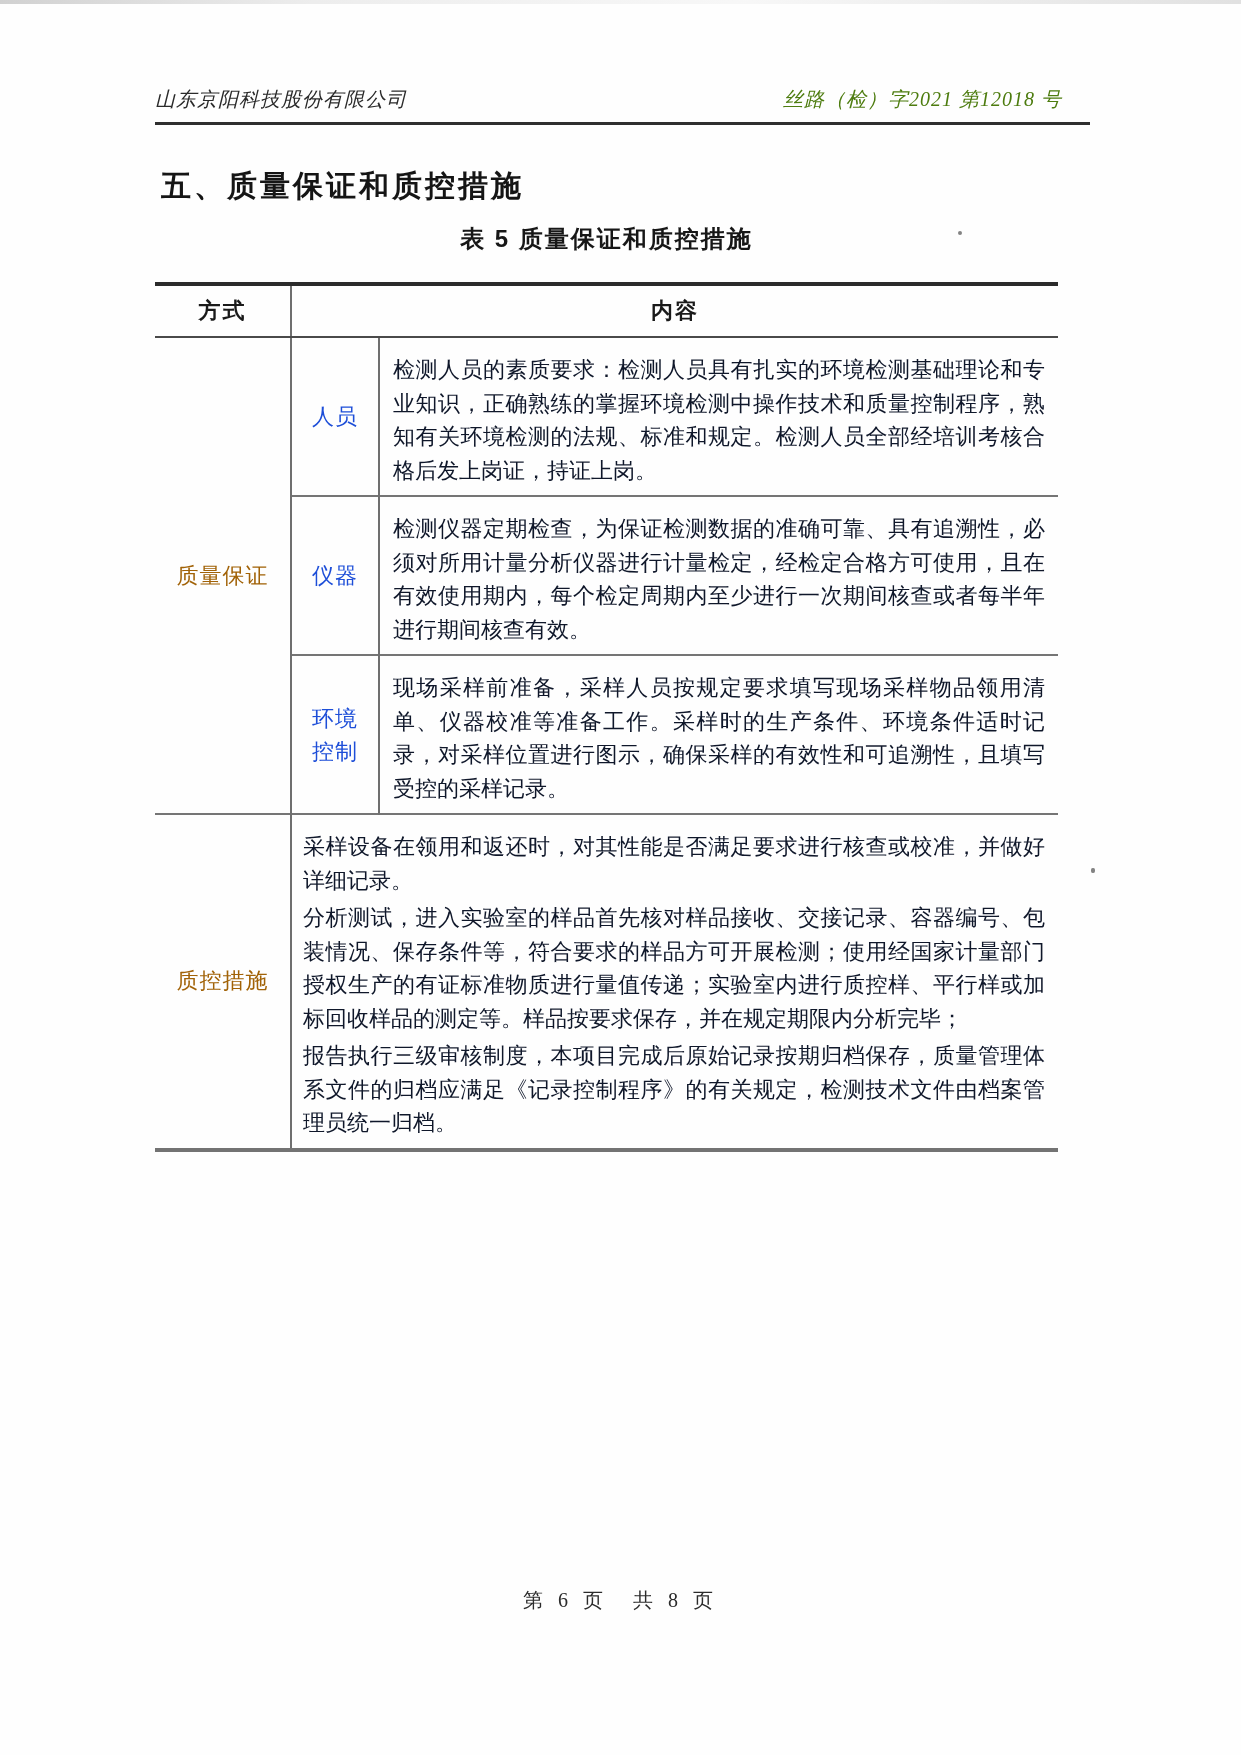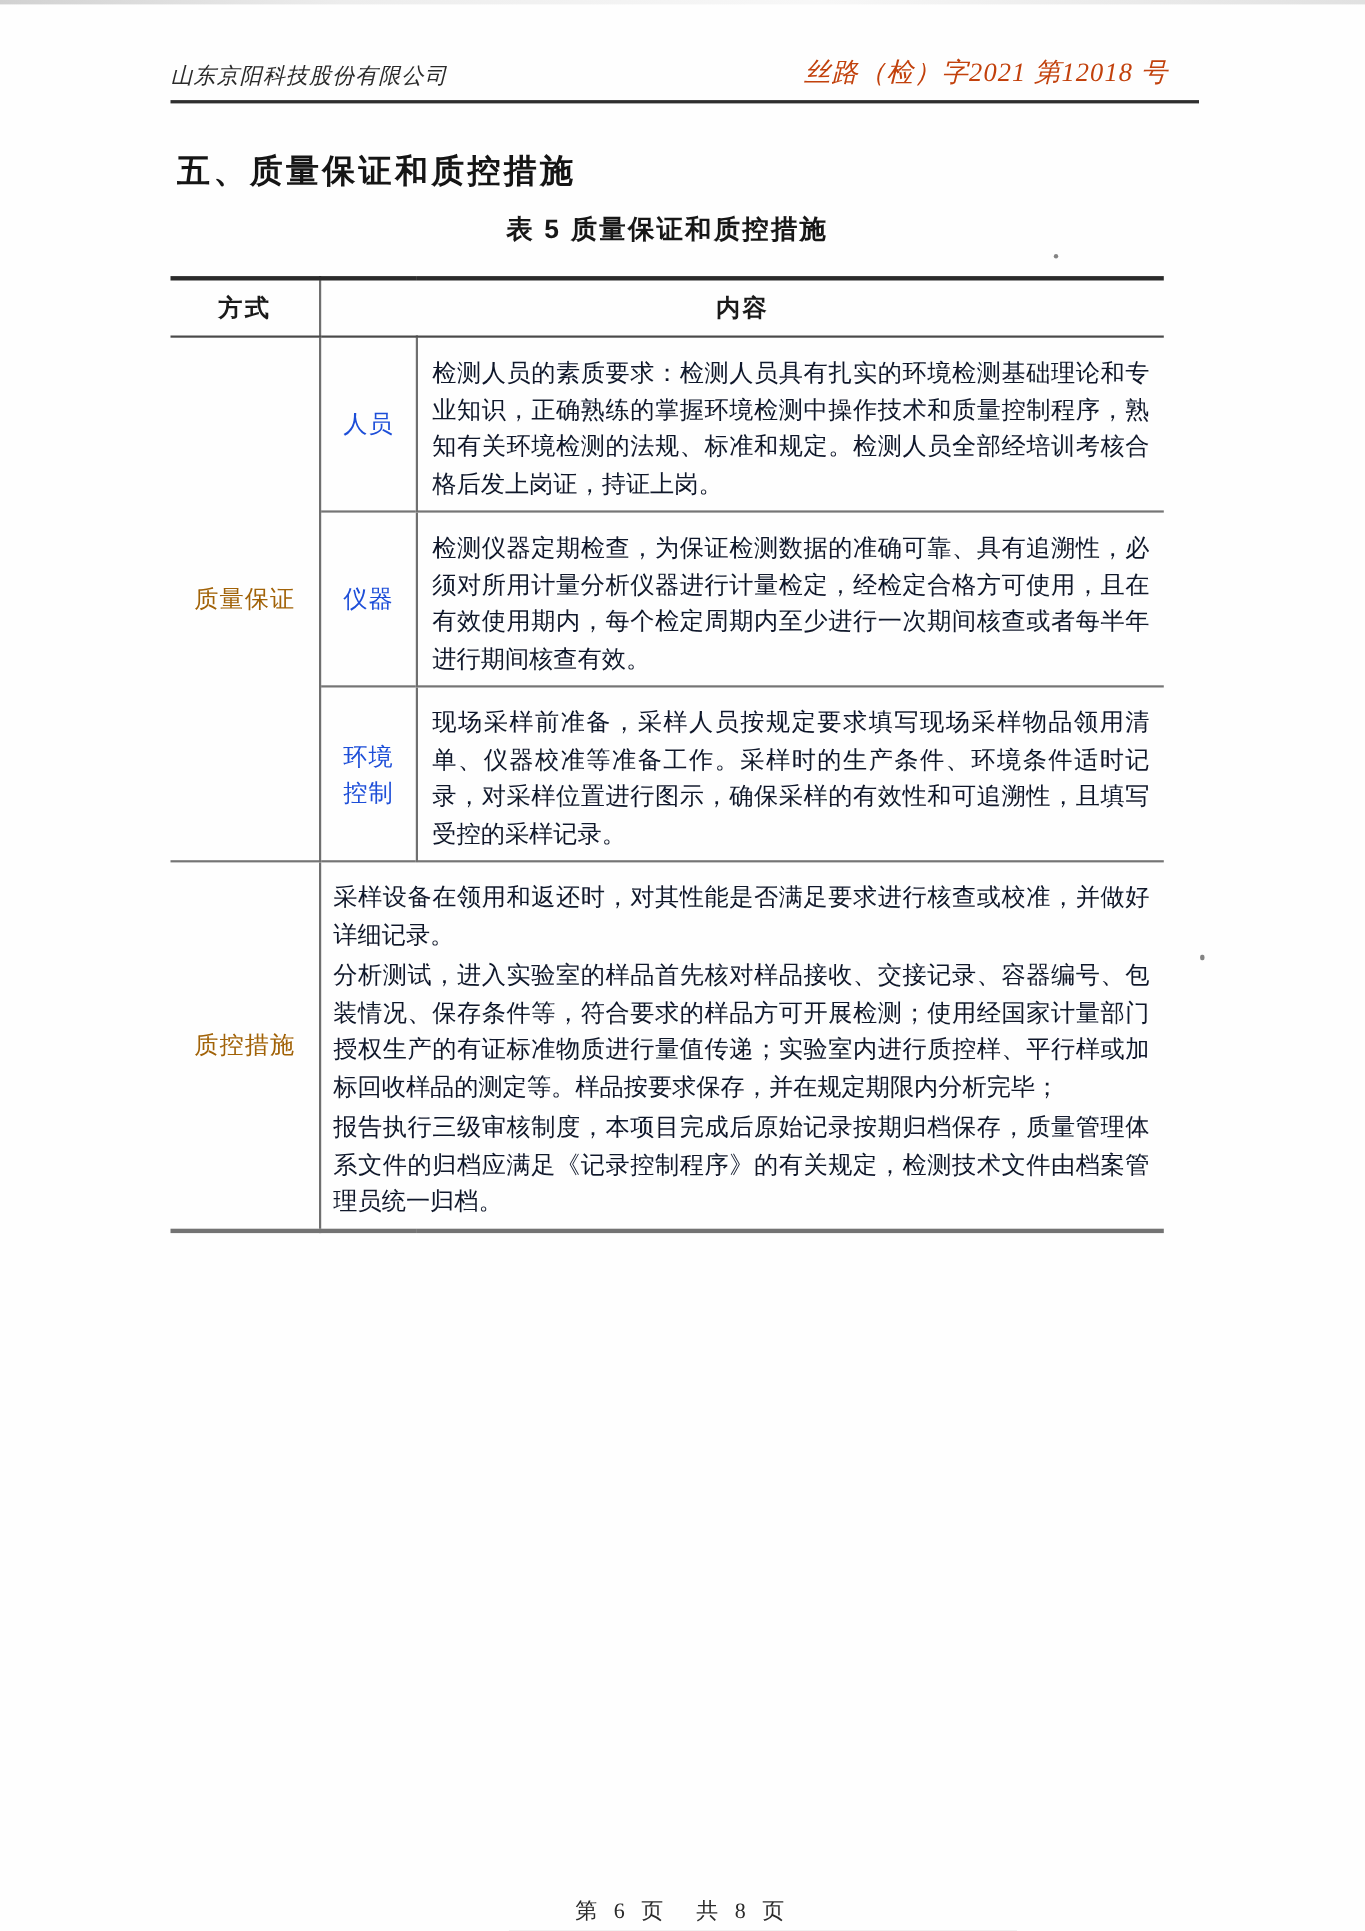--- a/index.html
+++ b/index.html
@@ -10,31 +10,31 @@
     background:#fefefe;
     font-family:"Liberation Serif","DejaVu Serif",serif;
     color:#1c1c1c;
     overflow:hidden;
   }
   .scan-edge{
     position:absolute;top:0;left:0;width:100%;height:4px;
     background:linear-gradient(to right,#9a9a9a,#d8d8d8 25%,#efefef 60%,#bdbdbd);
     opacity:.45;
   }
-  .content{padding:0 151px 0 155px;}
+  .content{padding:0 151px 0 155px;margin-top:36px;}
   .doc-header{
     display:flex;justify-content:space-between;align-items:flex-end;
     padding-top:50px;
     width:935px;
   }
   .company{
     font-style:italic;font-size:20px;letter-spacing:1px;color:#2a2a2a;
   }
   .doc-number{
-    font-style:italic;font-size:24px;letter-spacing:1px;color:#c2410c;
+    font-style:italic;font-size:20px;letter-spacing:1px;color:#4d7c0f;
     padding-right:28px;
   }
   .header-rule{
     width:935px;height:0;
     border-bottom:3px solid #2f2f2f;
     margin-top:9px;
   }
   .section-title{
     margin:41px 0 0 6px;
     font-family:"Liberation Sans","DejaVu Sans",sans-serif;
@@ -99,21 +99,21 @@
   tr.qc-row td{border-top:2px solid #757575;}
   td.qc-content{padding-left:11px;}
   .below-note{
     margin-top:7px;
     font-size:23px;
     letter-spacing:2px;
     color:#222;
   }
   .page-footer{
     position:absolute;
-    top:1724px;left:0;width:100%;
+    top:1587px;left:0;width:100%;
     text-align:center;
     font-size:20px;
     letter-spacing:5px;
     color:#2b2b2b;
   }
   .artifact-dot{
     position:absolute;
     width:4px;height:4px;border-radius:50%;
     background:#5a5a5a;opacity:.75;
   }

